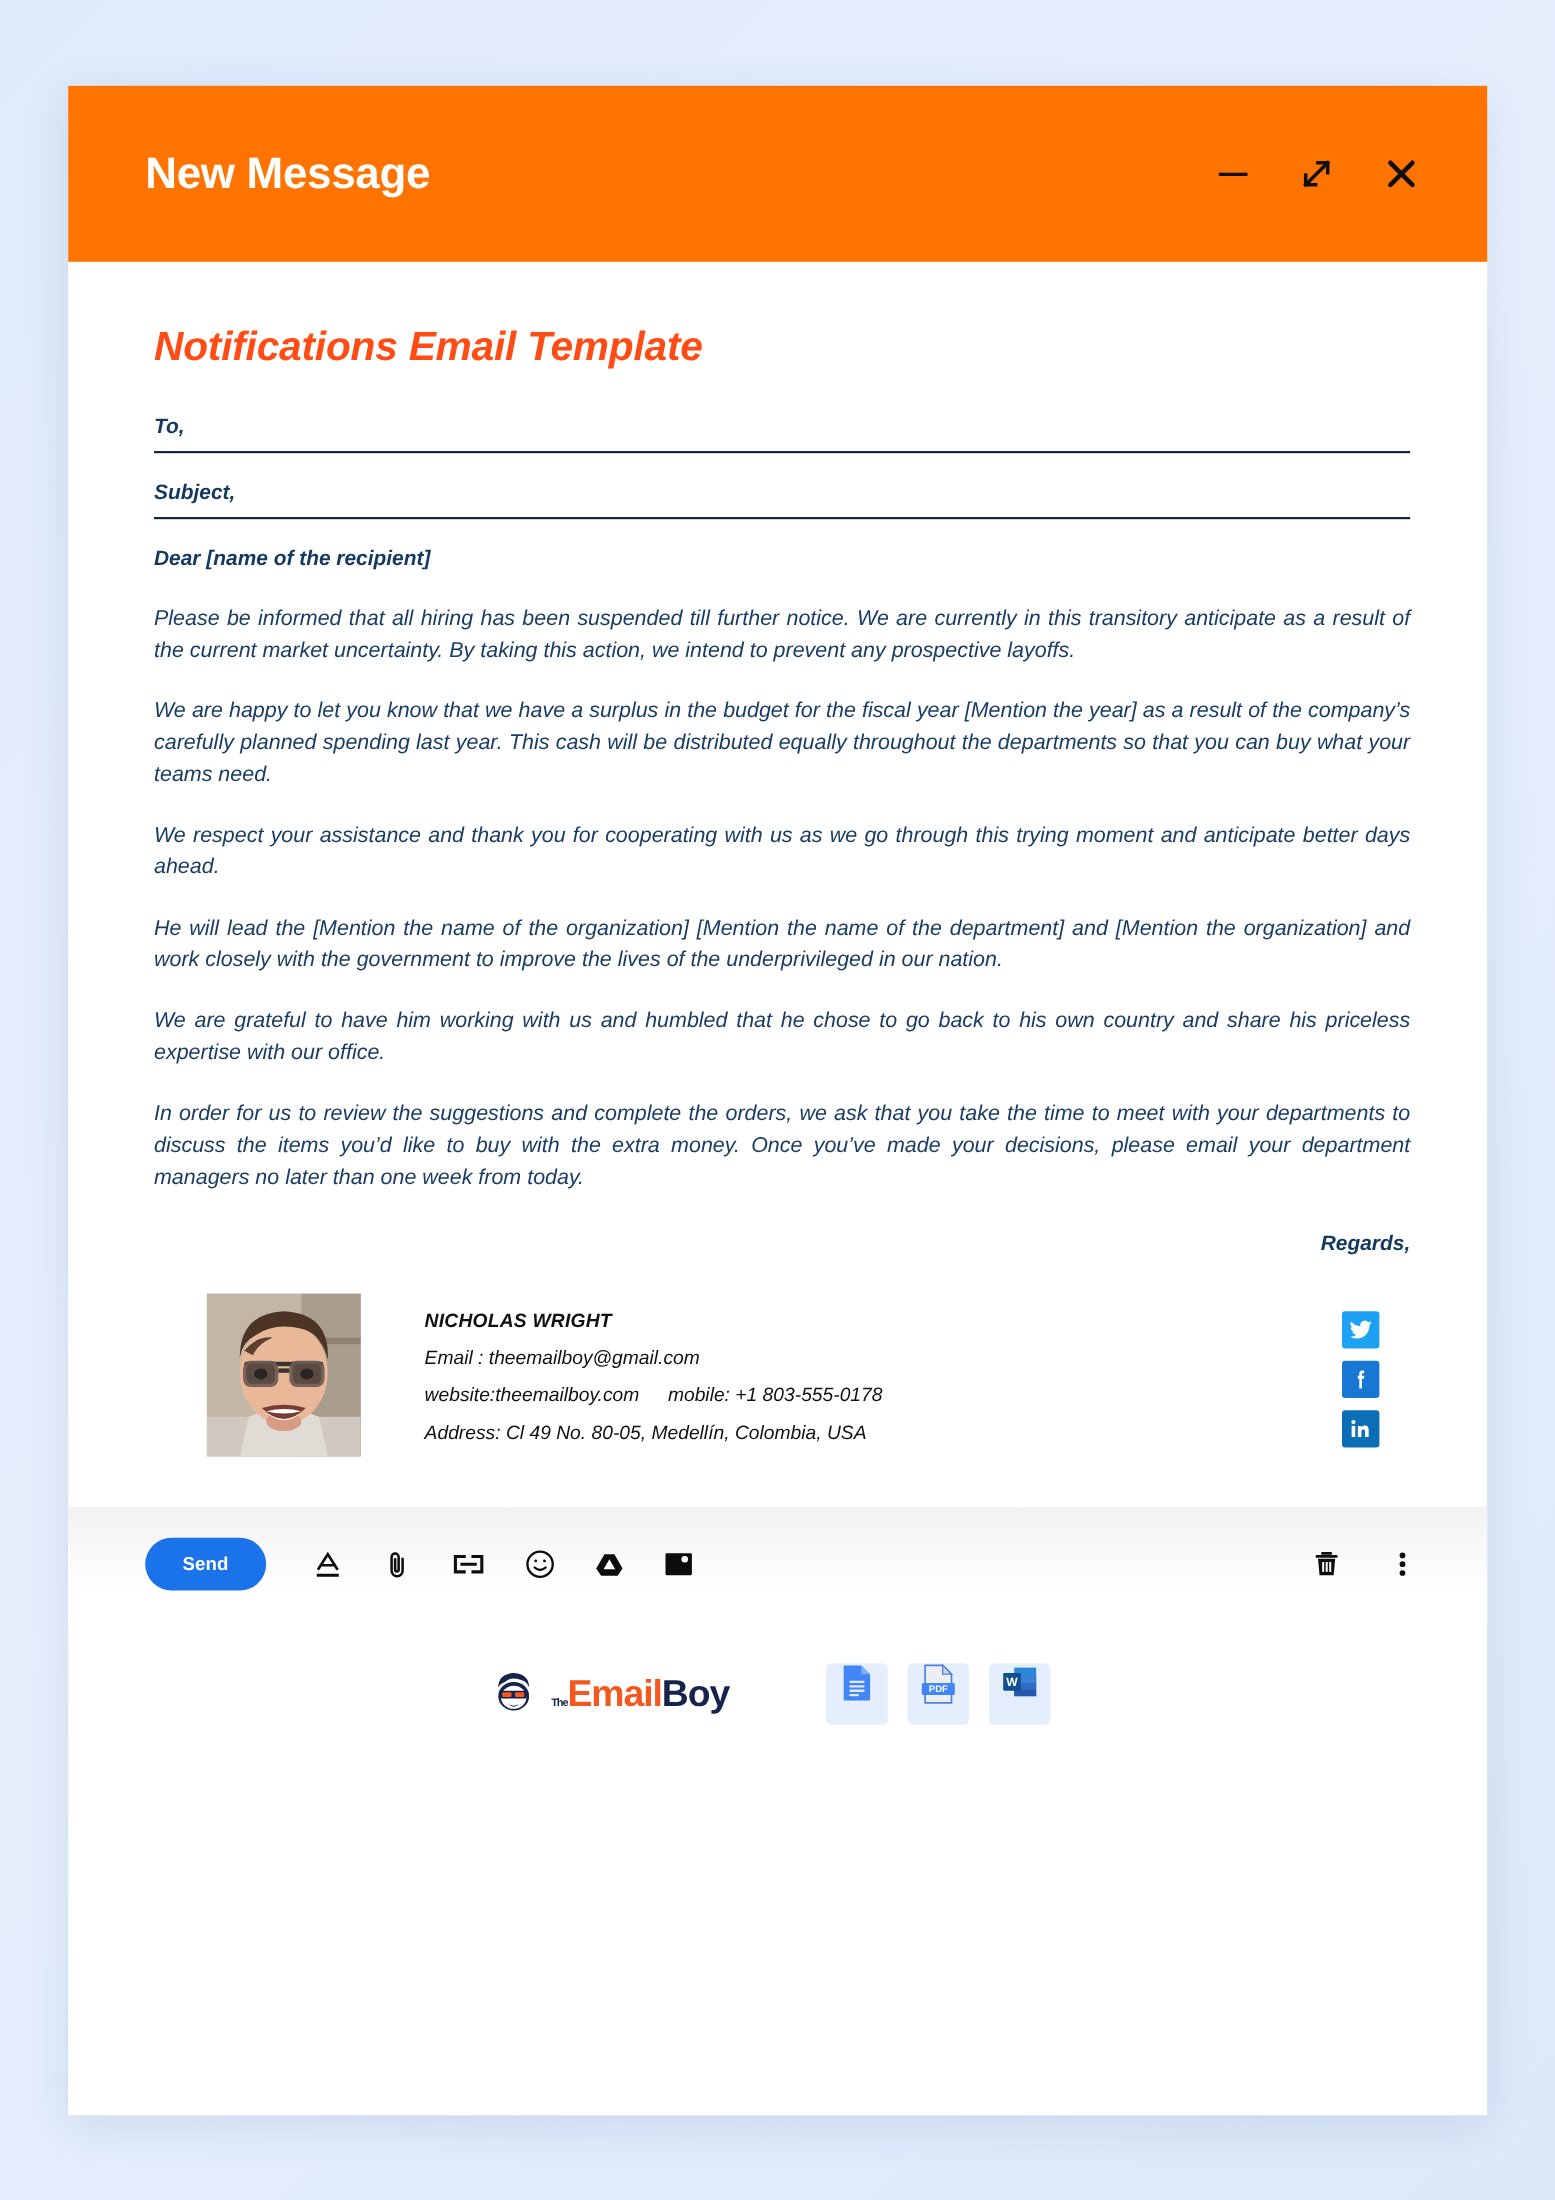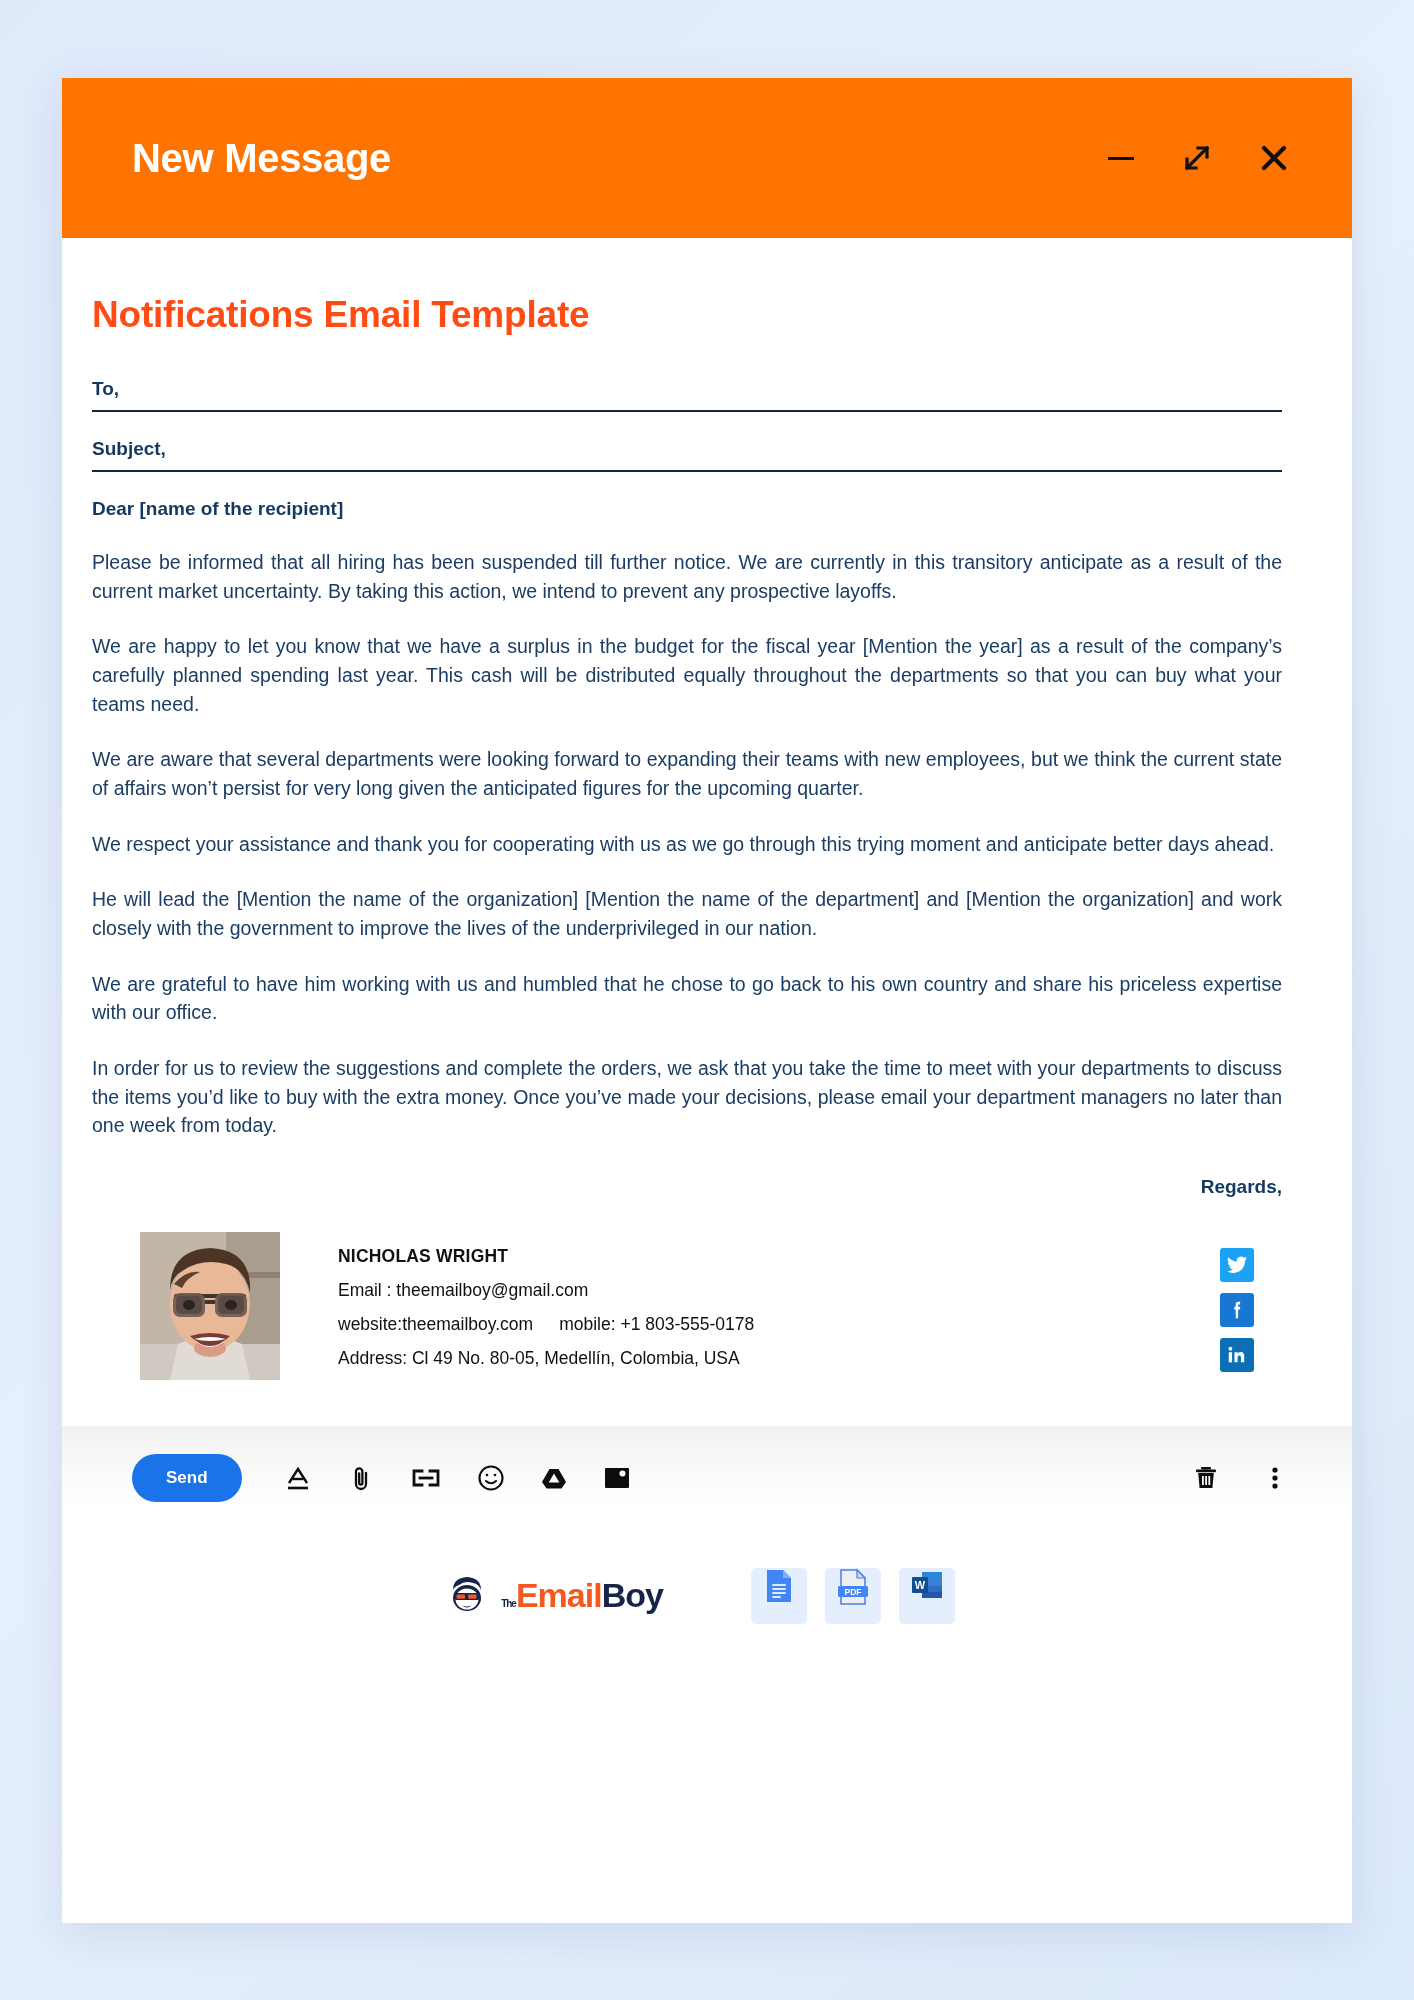--- a/index.html
+++ b/index.html
@@ -26,21 +26,21 @@
     padding: 0 56px 0 70px;
   }
   .titlebar-title {
     color: #ffffff; font-size: 40px; font-weight: bold;
     letter-spacing: -0.3px;
   }
   .win-controls { display: flex; align-items: center; gap: 34px; }
   .win-btn { background: none; border: 0; cursor: pointer; line-height: 0; padding: 4px; }
 
   
-  .sheet { padding: 56px 70px 0 30px; }
+  .sheet { padding: 56px 70px 0 78px; font-style: italic; }
   .doc-title {
     color: #ff4b14; font-size: 37px; font-weight: bold;
     letter-spacing: -0.2px; margin-bottom: 42px;
   }
 
   .field { border-bottom: 2.5px solid #12263f; padding-bottom: 10px; margin-bottom: 26px; }
   .field-label { color: #14395f; font-size: 19px; font-weight: bold; }
 
   .salutation {
     color: #14395f; font-size: 19px; font-weight: bold;
@@ -140,21 +140,20 @@
         <div class="field-label">To,</div>
       </div>
       <div class="field">
         <div class="field-label">Subject,</div>
       </div>
 
       <div class="salutation">Dear [name of the recipient]</div>
 
       <div class="para">Please be informed that all hiring has been suspended till further notice. We are currently in this transitory anticipate as a result of the current market uncertainty. By taking this action, we intend to prevent any prospective layoffs.</div>
       <div class="para">We are happy to let you know that we have a surplus in the budget for the fiscal year [Mention the year] as a result of the company’s carefully planned spending last year. This cash will be distributed equally throughout the departments so that you can buy what your teams need.</div>
-      <div class="para">We are aware that several departments were looking forward to expanding their teams with new employees, but we think the current state of affairs won’t persist for very long given the anticipated figures for the upcoming quarter.</div>
       <div class="para">We respect your assistance and thank you for cooperating with us as we go through this trying moment and anticipate better days ahead.</div>
       <div class="para">He will lead the [Mention the name of the organization] [Mention the name of the department] and [Mention the organization] and work closely with the government to improve the lives of the underprivileged in our nation.</div>
       <div class="para">We are grateful to have him working with us and humbled that he chose to go back to his own country and share his priceless expertise with our office.</div>
       <div class="para">In order for us to review the suggestions and complete the orders, we ask that you take the time to meet with your departments to discuss the items you’d like to buy with the extra money. Once you’ve made your decisions, please email your department managers no later than one week from today.</div>
 
       <div class="regards">Regards,</div>
 
       <div class="signature">
         <div class="avatar">
           <svg viewBox="0 0 140 148" preserveAspectRatio="xMidYMid slice">

